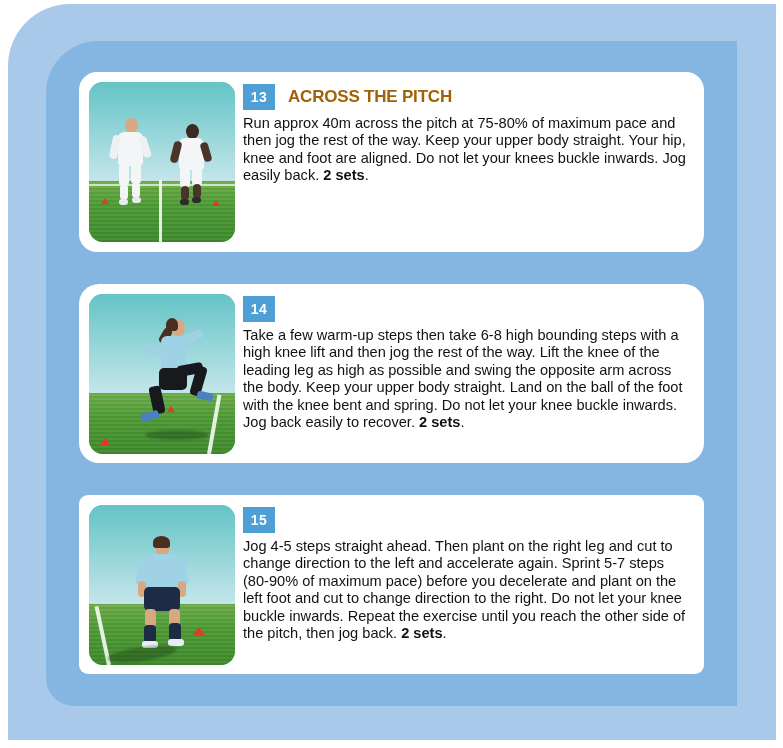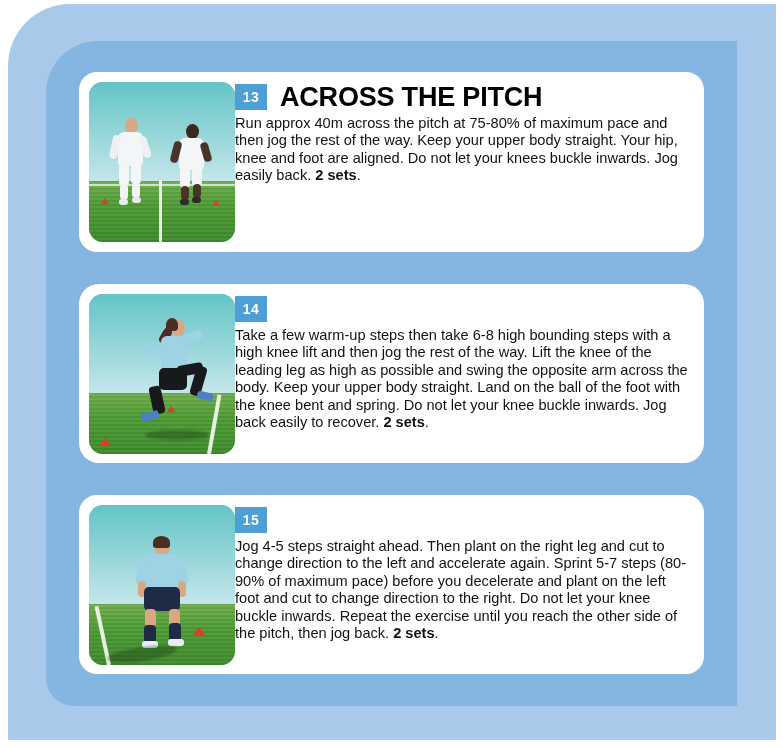--- a/index.html
+++ b/index.html
@@ -50,21 +50,21 @@
   .card {
     position: relative;
     background: #ffffff;
     border-radius: 18px;
     box-sizing: border-box;
     padding: 10px 10px 10px 10px;
     display: flex;
     align-items: flex-start;
     margin-bottom: 32px;
   }
-  .card:last-child { margin-bottom: 0; }
+  .card:last-child { margin-bottom: 0; border-radius: 9px; }
 
   .card-13 { height: 180px; }
   .card-14 { height: 179px; border-radius: 20px; }
   .card-15 { height: 179px; }
 
   
   .photo {
     position: relative;
     width: 146px;
     height: 160px;
@@ -116,21 +116,21 @@
 
   
   .fig { position: absolute; }
   .limb { position: absolute; border-radius: 4px; }
   .torso { position: absolute; border-radius: 6px 6px 4px 4px; }
   .head { position: absolute; border-radius: 50%; }
 
   
   .content {
     flex: 1 1 auto;
-    padding-left: 0;
+    padding-left: 8px;
     padding-top: 0px;
     min-width: 0;
   }
   .head-row {
     display: flex;
     align-items: center;
     height: 30px;
     margin-bottom: 3px;
   }
   .badge {
@@ -140,23 +140,23 @@
     font-size: 14px;
     line-height: 26px;
     height: 26px;
     min-width: 32px;
     text-align: center;
     padding: 0 3px;
     box-sizing: border-box;
     letter-spacing: 0.5px;
   }
   .title {
-    font-size: 27px;
+    font-size: 17px;
     font-weight: bold;
-    color: #000000;
+    color: #a16207;
     letter-spacing: -0.2px;
     margin-left: 13px;
     white-space: nowrap;
   }
   .body-text {
     font-size: 14.6px;
     line-height: 17.4px;
     color: #14120e;
     max-width: 456px;
   }

